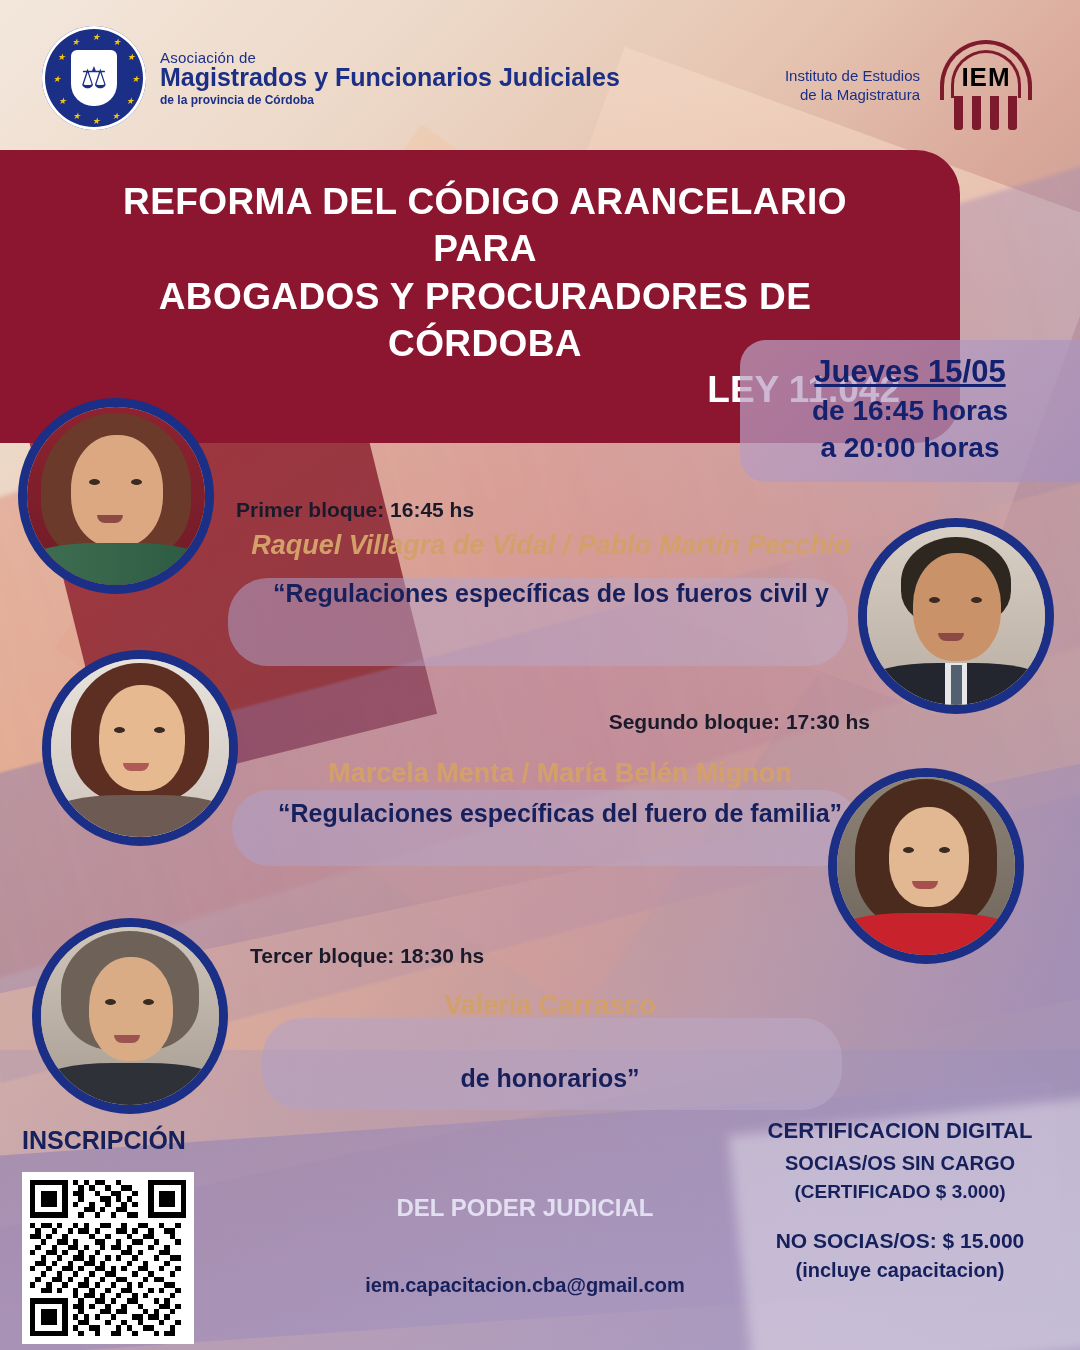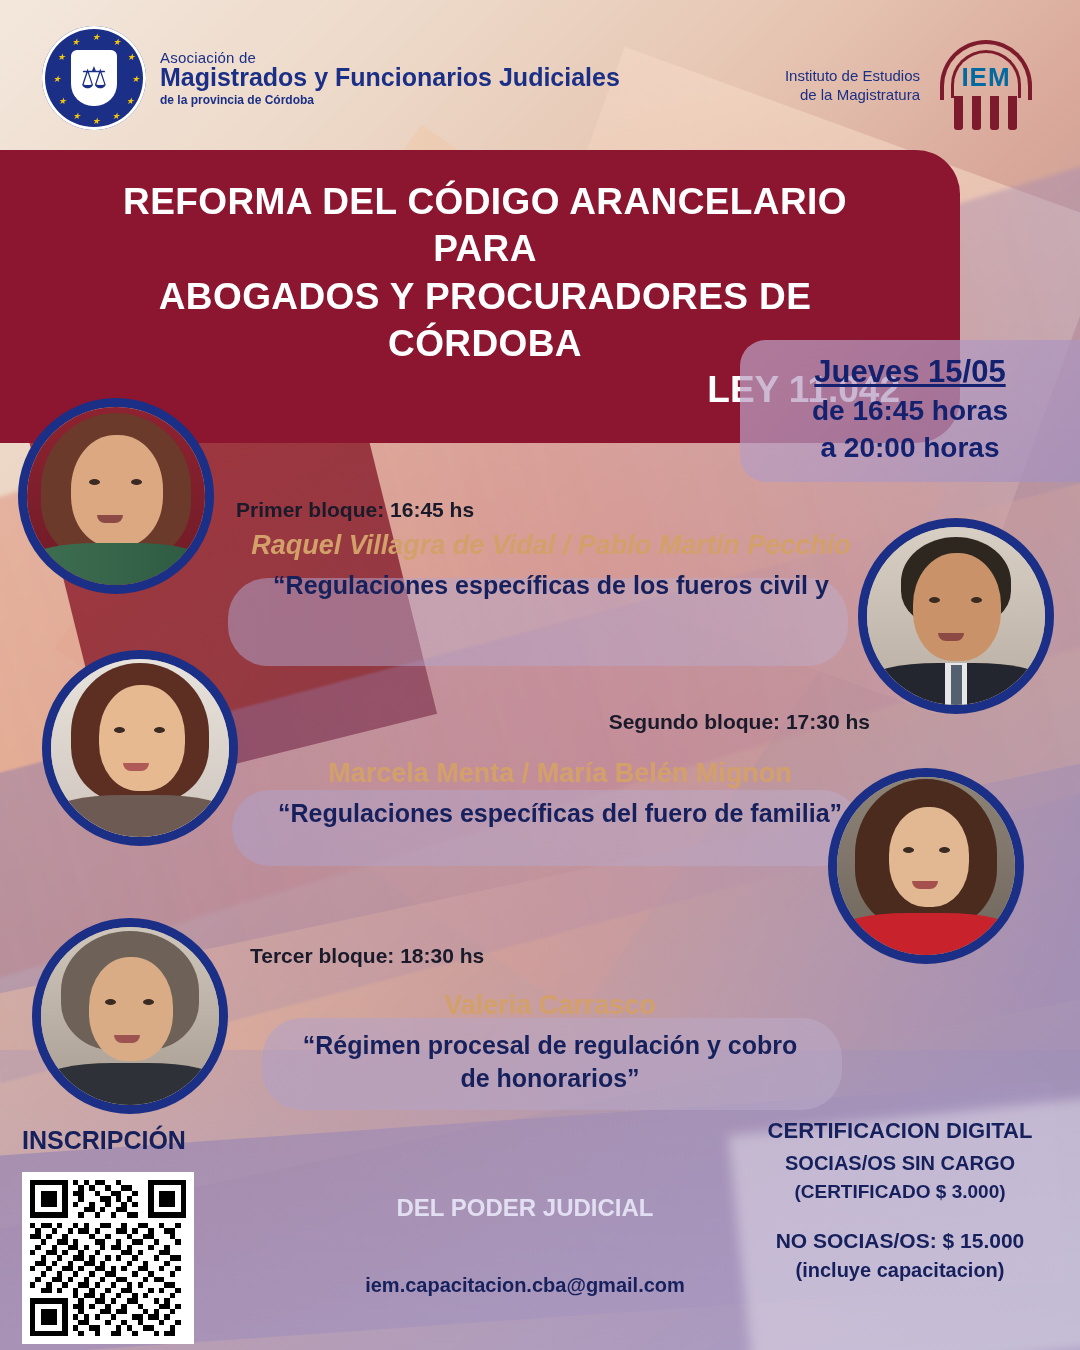--- a/index.html
+++ b/index.html
@@ -127,21 +127,21 @@
   }
   .iem-arch2 {
     position: absolute; left: 17px; top: 10px; width: 70px; height: 48px;
     border: 3px solid #7d1a2b; border-bottom: none;
     border-radius: 35px 35px 0 0;
   }
   .iem-cols { position: absolute; left: 20px; top: 56px; display: flex; gap: 9px; }
   .iem-cols span { display: block; width: 9px; height: 34px; background: #7d1a2b; border-radius: 0 0 3px 3px; }
   .iem-word {
     position: absolute; left: 0; top: 22px; width: 104px; text-align: center;
-    color: #0369a1; font-weight: 800; font-size: 26px; letter-spacing: 1px;
+    color: #000000; font-weight: 800; font-size: 26px; letter-spacing: 1px;
   }
 
   
   .title-banner {
     position: absolute; z-index: 20;
     left: 0; top: 150px;
     width: 960px; padding: 28px 60px 32px 70px;
     background: #8c1630;
     border-radius: 0 44px 44px 0;
     color: #fff;
@@ -189,21 +189,21 @@
   .face .body { position: absolute; bottom: 0; left: 0; right: 0; height: 42px; border-radius: 40% 40% 0 0; }
 
   
   .block { position: absolute; z-index: 23; }
   .block .blabel { font-size: 21px; font-weight: 800; color: #1a1a2a; }
   .block .names { font-size: 27px; font-weight: 800; color: #d4a06a; }
   .block .topic { font-size: 25px; font-weight: 800; color: #16205c; line-height: 1.3; }
 
   .b1 { left: 236px; top: 498px; width: 630px; }
   .b1 .names { text-align: center; margin-top: 8px; font-style: italic; }
-  .b1 .topic { text-align: center; margin-top: 8px; }
+  .b1 .topic { text-align: center; margin-top: 16px; }
 
   .b2 { left: 250px; top: 710px; width: 620px; }
   .b2 .blabel { text-align: right; }
   .b2 .names { text-align: center; margin-top: 24px; }
   .b2 .topic { text-align: center; margin-top: 8px; }
 
   .b3 { left: 250px; top: 944px; width: 600px; }
   .b3 .names { text-align: center; margin-top: 22px; }
   .b3 .topic { text-align: center; margin-top: 8px; }
 
@@ -403,21 +403,21 @@
 <div class="block b2">
   <div class="blabel">Segundo bloque: 17:30 hs</div>
   <div class="names">Marcela Menta / María Belén Mignon</div>
   <div class="topic">“Regulaciones específicas del fuero de familia”</div>
 </div>
 
 <div class="block b3">
   <div class="blabel">Tercer bloque: 18:30 hs</div>
   <div class="names">Valeria Carrasco</div>
   <div class="topic">
-    <span>“Régimen procesal de regulación y cobro</span><br>
+    <br>
     <span>de honorarios”</span>
   </div>
 </div>
 
 <div class="inscripcion">INSCRIPCIÓN</div>
 
 <div class="qr">
   <svg width="156" height="156" viewBox="0 0 29 29" shape-rendering="crispEdges">
     <rect width="29" height="29" fill="#fff"></rect>
     <g fill="#000">

